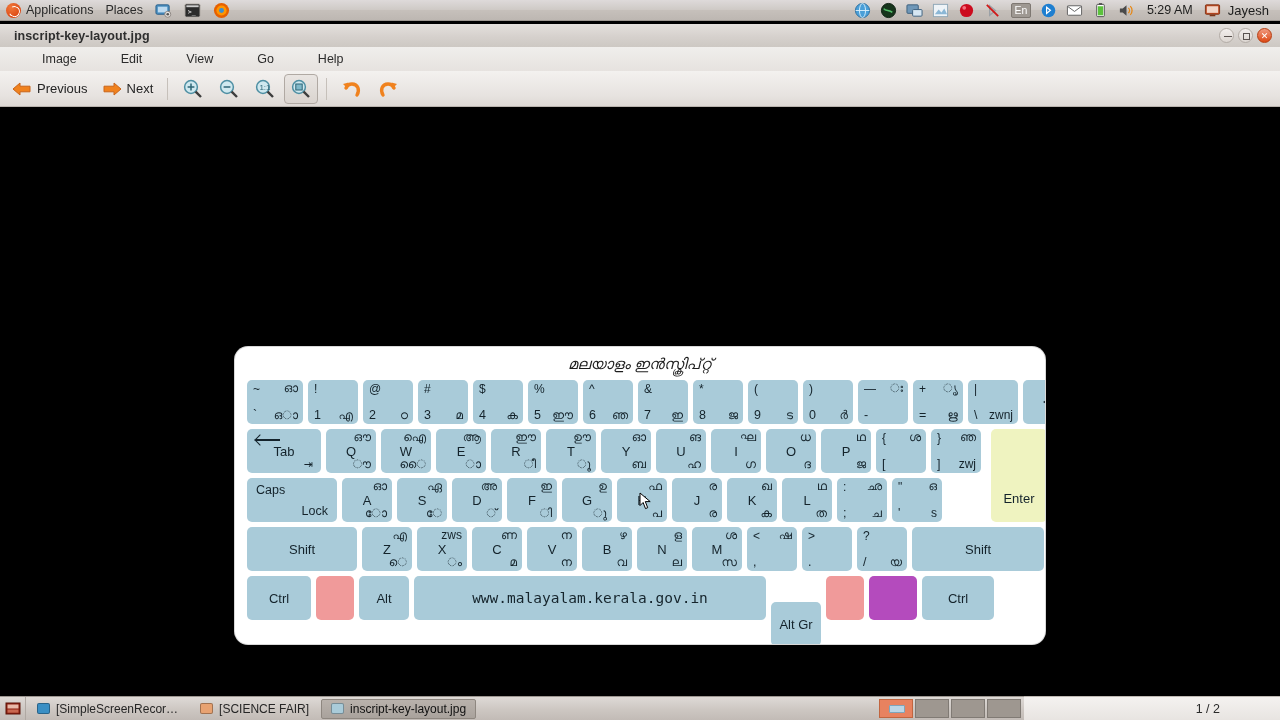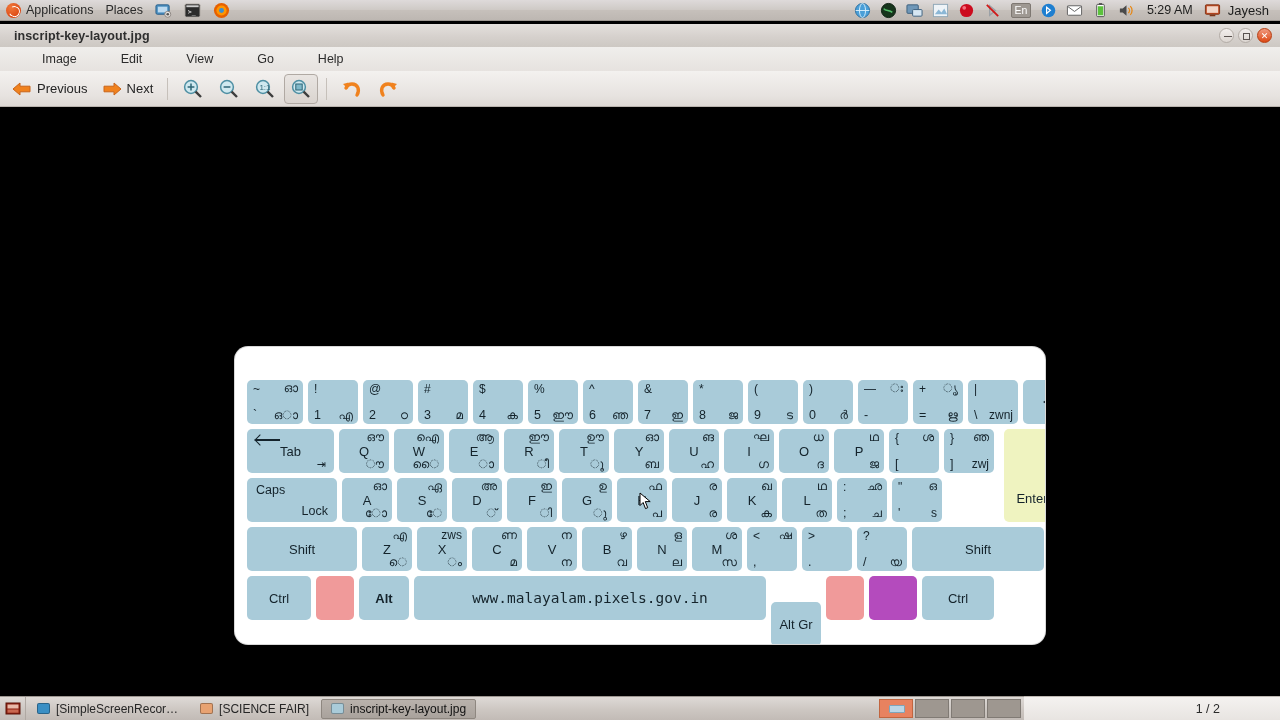--- a/index.html
+++ b/index.html
@@ -370,20 +370,21 @@
     <div class="tb">
       <svg width="22" height="22" viewBox="0 0 22 22">
         <path d="M6 17c-3-5-1-11 5-11 3 0 5 2 6 4" fill="none" stroke="#f0821e" stroke-width="3.4" stroke-linecap="round"></path>
         <path d="M20 6l-5.5-1.5L15 11z" fill="#f0821e"></path>
       </svg>
     </div>
   </div>
 
   <div id="image-area">
     <div id="kb-image">
+      <div id="kb-title">മലയാളം ഇൻസ്ക്രിപ്റ്റ്</div>
       <div class="kb-rows" id="kb-rows">
           <div class="kb-row">
             <div class="key" style="width: 56px;">
               <span class="tl">~</span>
               <span class="tr">ഓ</span>
               <span class="bl">`</span>
               <span class="br">ഒാ</span>
             </div>
             <div class="key" style="width: 50px;">
               <span class="tl">!</span>
@@ -449,21 +450,21 @@
             <div class="key" style="width: 50px;">
               <span class="tl">|</span>
               <span class="bl">\</span>
               <span class="br">zwnj</span>
             </div>
             <div class="key" style="width: 54px;">
               <span class="bspace-tri"></span>
             </div>
           </div>
           <div class="kb-row">
-            <div class="key mod" style="width: 87px;">
+            <div class="key mod" style="width: 74px;">
               <span class="tab-arrow"></span>
               <span class="ctr">Tab</span>
               <span class="tab-arrow2">⇥</span>
             </div>
             <div class="key" style="width: 50px;">
               <span class="tr">ഔ</span>
               <span class="ctr">Q</span>
               <span class="br">ൗ</span>
             </div>
             <div class="key" style="width: 50px;">
@@ -644,25 +645,25 @@
             </div>
             <div class="key mod" style="width: 132px;">
               <span class="ctr">Shift</span>
             </div>
           </div>
           <div class="kb-row">
             <div class="key mod" style="width: 64px;">
               <span class="ctr">Ctrl</span>
             </div>
             <div class="key pink" style="width: 38px;"></div>
-            <div class="key mod" style="width: 50px; font-weight: bold;">
+            <div class="key mod" style="width: 50px;">
               <span class="ctr">Alt</span>
             </div>
             <div class="key space mod" style="width: 352px;">
-              <span class="ctr">www.malayalam.pixels.gov.in</span>
+              <span class="ctr">www.malayalam.kerala.gov.in</span>
             </div>
             <div class="key mod" style="width: 50px; margin-top: 26px;">
               <span class="ctr">Alt Gr</span>
             </div>
             <div class="key pink" style="width: 38px;"></div>
             <div class="key purple" style="width: 48px;"></div>
             <div class="key mod" style="width: 72px;">
               <span class="ctr">Ctrl</span>
             </div>
           </div>

